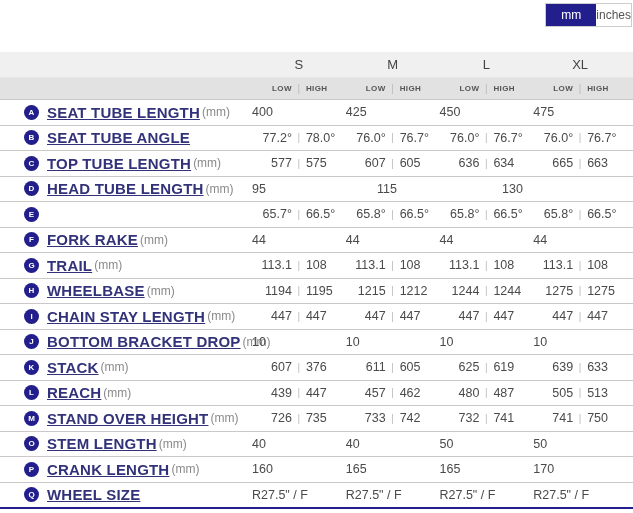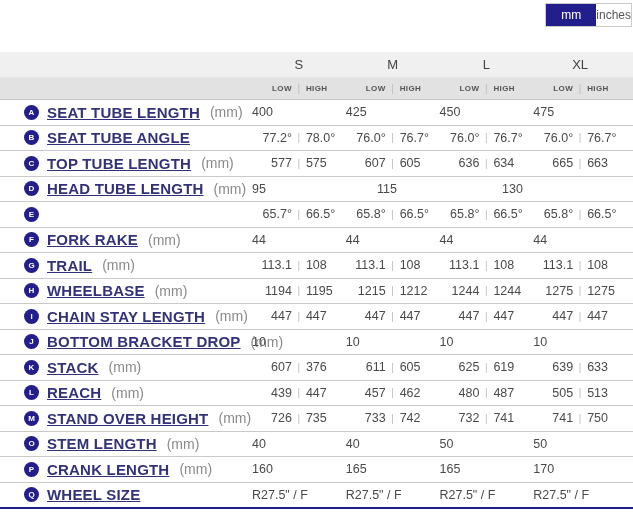--- a/index.html
+++ b/index.html
@@ -31,21 +31,21 @@
   .hi{flex:1;text-align:left;}
   .sep{width:14px;text-align:center;color:#bcbcbc;font-weight:normal;font-size:10px;}
 
   .body-row{display:flex;align-items:center;height:24.5px;border-top:1px solid #c9c9c9;padding-right:6px;background:#ffffff;}
   .badge{
     width:15px;height:15px;border-radius:50%;background:#221e8c;color:#ffffff;
     font-size:8px;font-weight:bold;display:flex;align-items:center;justify-content:center;
     margin-left:24px;flex:none;
   }
   .row-label{margin-left:8px;font-size:15px;font-weight:bold;color:#32327a;letter-spacing:.2px;white-space:nowrap;text-decoration:underline;}
-  .row-unit{margin-left:10px;font-size:14px;color:#8a8a8a;white-space:nowrap;}
+  .row-unit{margin-left:2px;font-size:12px;color:#8a8a8a;white-space:nowrap;}
   .val-cell{flex:1;display:flex;align-items:center;font-size:12.5px;color:#4a4a4a;}
   .val-single{flex:1;}
 </style>
 </head>
 <body>
 
 <div class="unit-toggle">
   <button class="toggle-btn mm active">mm</button>
   <button class="toggle-btn inches">inches</button>
 </div>

